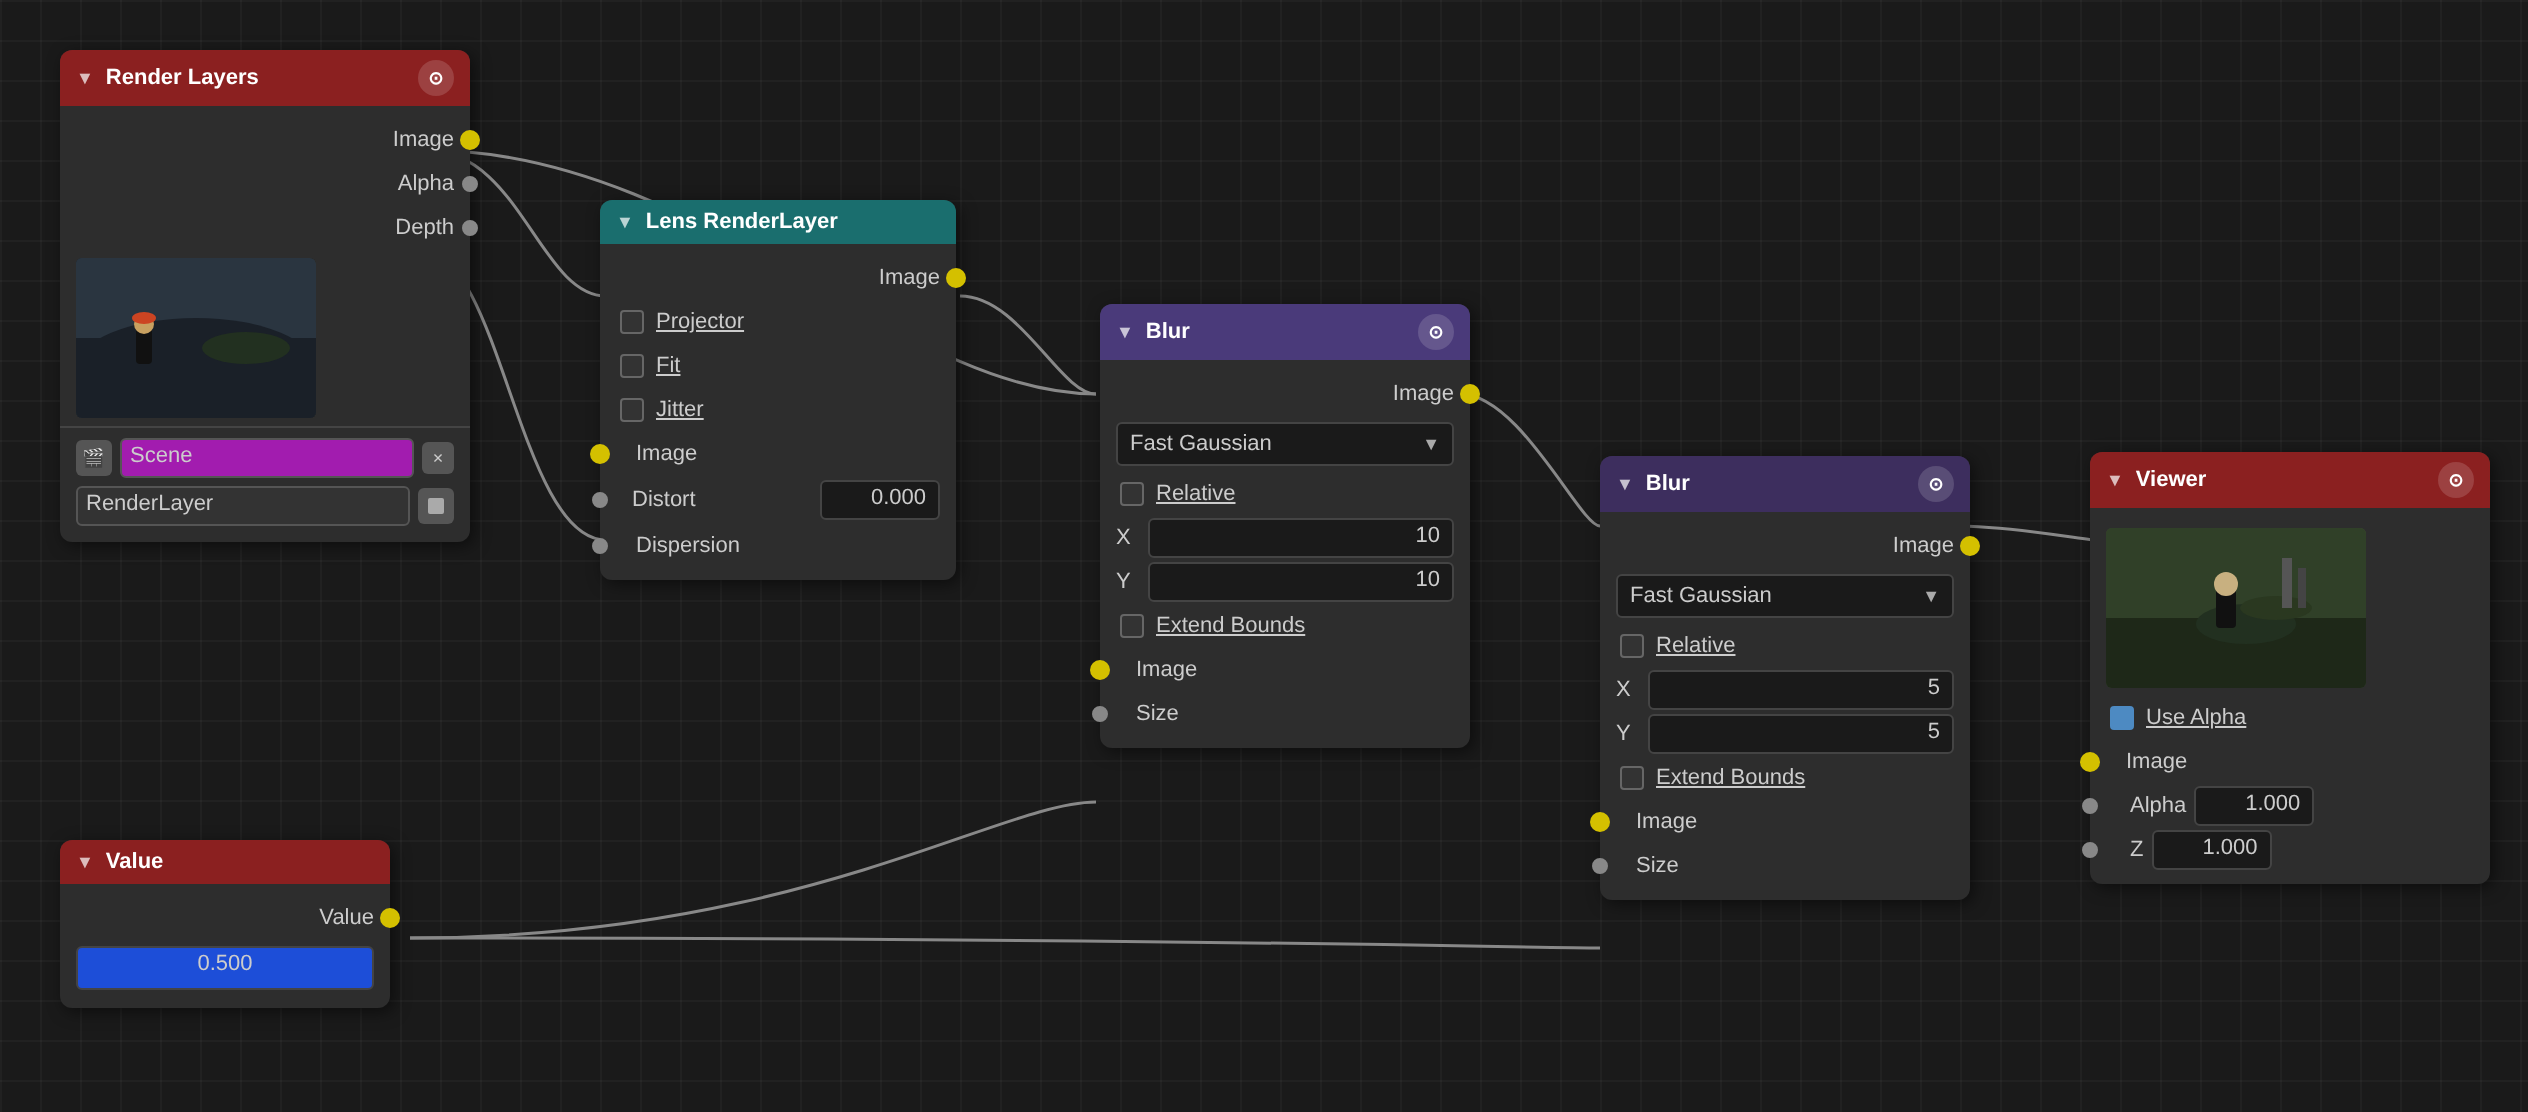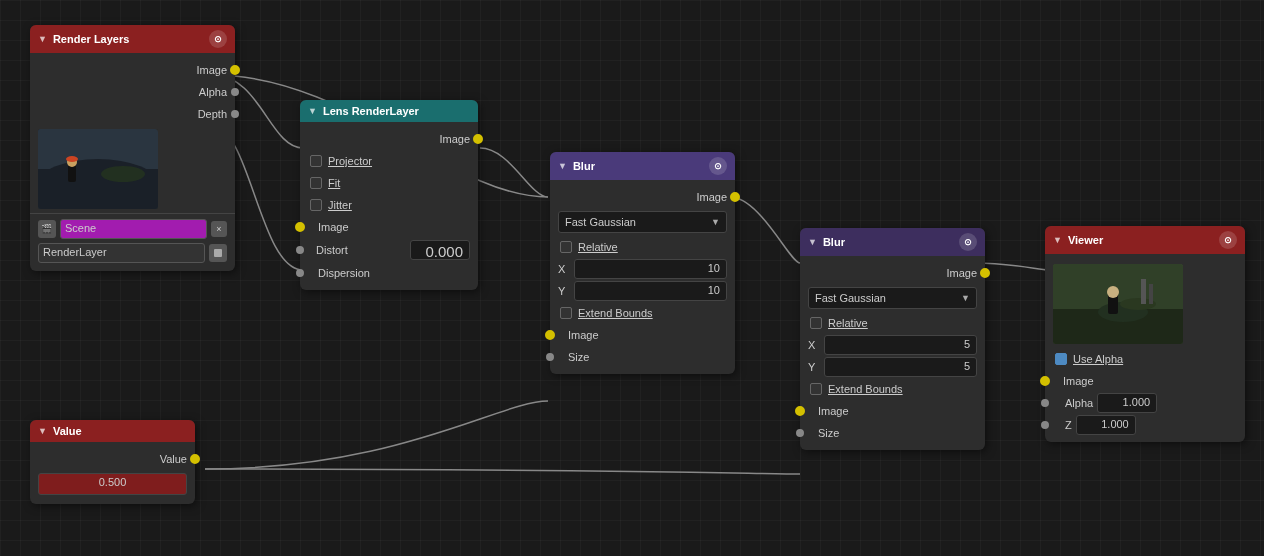--- a/index.html
+++ b/index.html
@@ -92,21 +92,21 @@
       align-items: center;
       padding: 2px 8px;
       gap: 4px;
     }
     .field-input {
       background: #1a1a1a;
       border: 1px solid #444;
       border-radius: 3px;
       color: #ccc;
       padding: 2px 6px;
-      font-size: 15px;
+      font-size: 11px;
       height: 20px;
     }
 
     
     .checkbox-row {
       display: flex;
       align-items: center;
       padding: 2px 10px;
       gap: 6px;
       height: 22px;
@@ -281,21 +281,21 @@
       height: 1px;
       background: #444;
       margin: 3px 0;
     }
 
     .value-field-row {
       padding: 3px 8px;
     }
     .value-field {
       width: 100%;
-      background: #7f1d1d;
+      background: #1d4ed8;
       border: 1px solid #444;
       border-radius: 3px;
       color: #ccc;
       padding: 2px 6px;
       font-size: 11px;
       height: 22px;
       text-align: center;
     }
   </style>
 </head>

